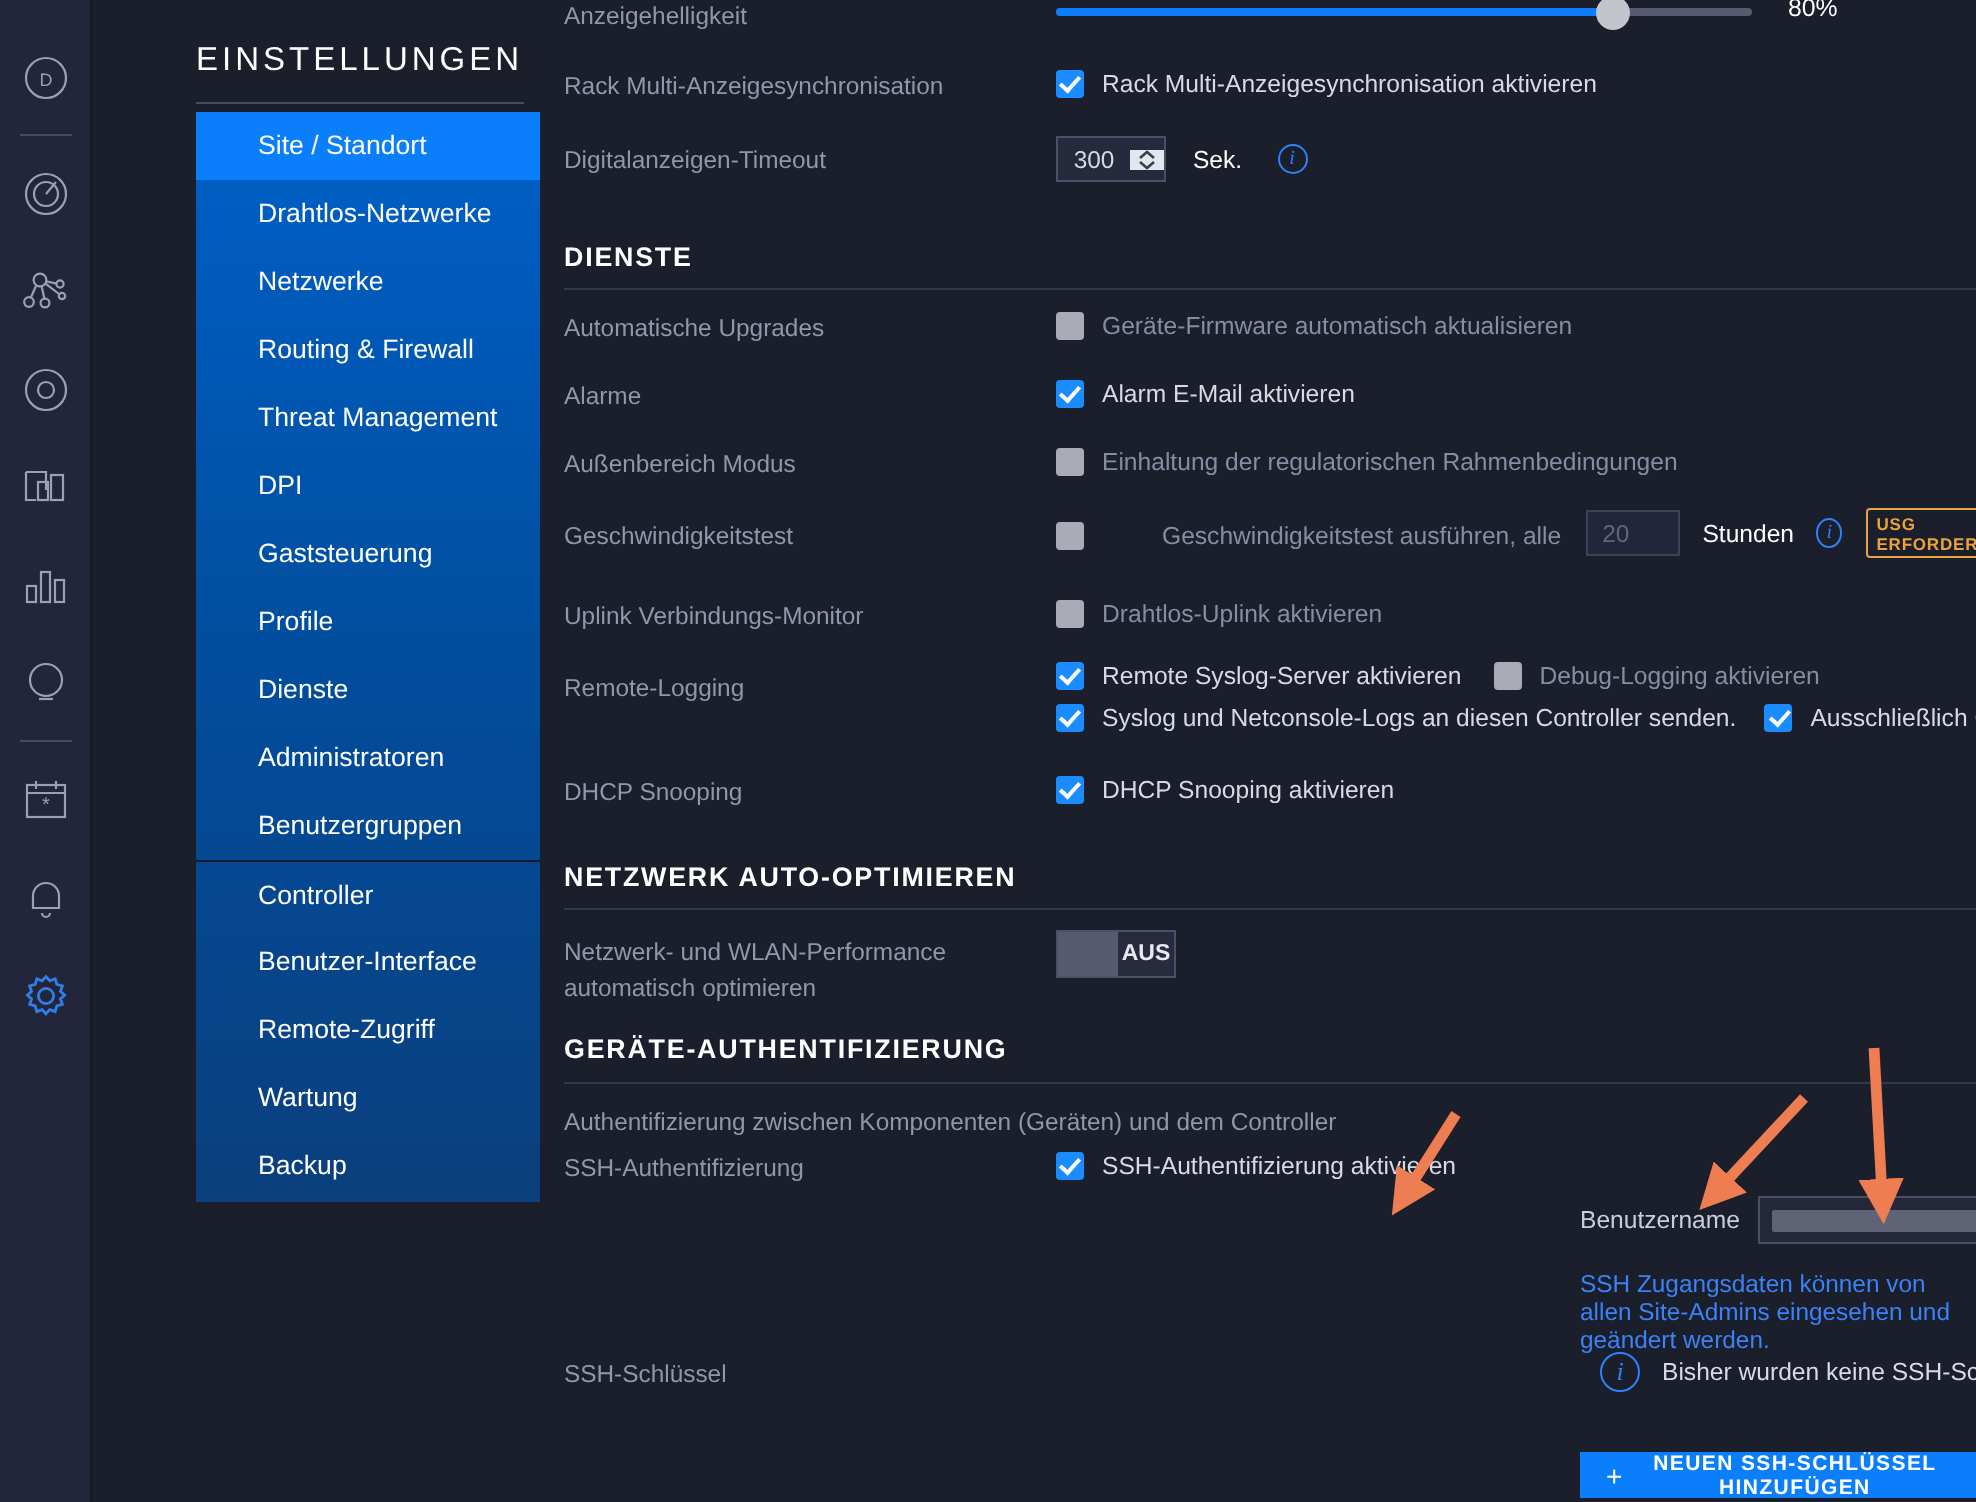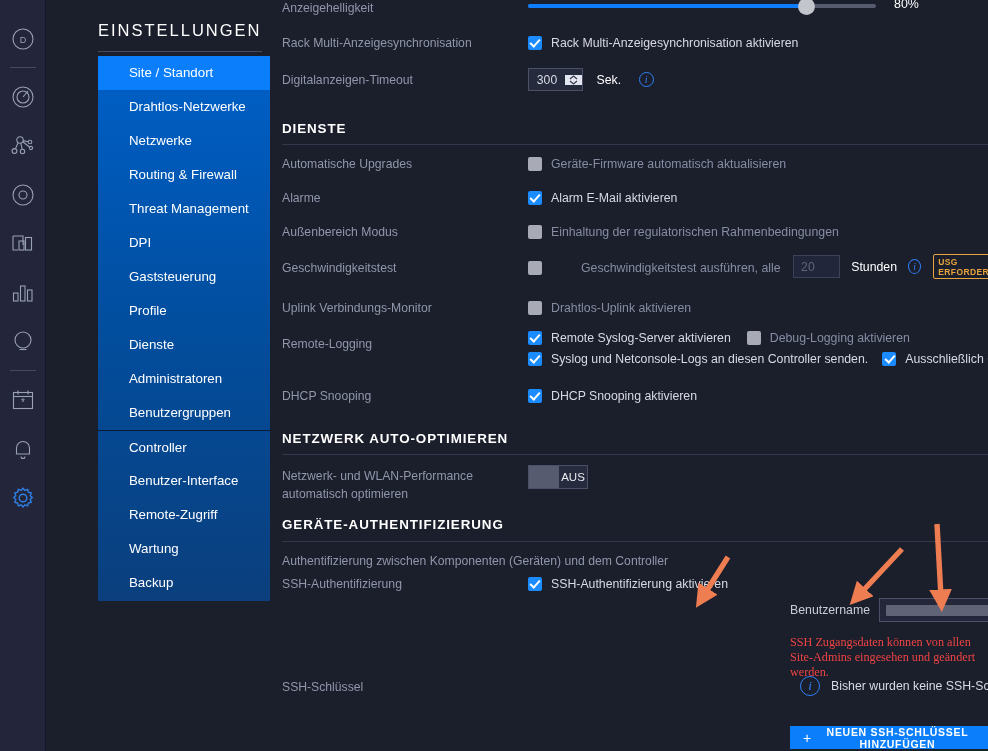--- a/index.html
+++ b/index.html
@@ -164,21 +164,21 @@
 
   
   .fieldlbl { color: #c9cdd9; font-size: 12.3px; }
   .field {
     display: inline-flex; align-items: center;
     border: 1px solid #4b5066; background: #232739;
     height: 24px; padding: 0 6px;
   }
   .redact { height: 11px; background: #5f6375; border-radius: 1px; }
 
-  .hint { color: #ef4444; font-size: 12.2px; font-family: Liberation Serif, serif; }
+  .hint { color: #3b82f6; font-size: 12.2px; }
 
   .primary-btn {
     display: inline-flex; align-items: center; gap: 8px;
     background: #0b7ffb; color: #fff; border: none;
     height: 23px; padding: 0 13px;
     font-size: 10.5px; font-weight: bold; letter-spacing: .7px;
     font-family: "Liberation Sans", sans-serif; cursor: pointer;
   }
   .plus { font-size: 14px; font-weight: normal; }
 
@@ -424,21 +424,21 @@
           </span>
       </div>
     </div>
 
     <div class="sec-title" style="top:431px;">NETZWERK AUTO-OPTIMIEREN</div>
     <div class="sec-rule" style="top:454px;"></div>
 
     <div class="row" style="top:468px;height:40px;">
       <div class="lbl" style="top:0px;">Netzwerk- und WLAN-Performance</div>
       <div class="lbl" style="top:18px;">automatisch optimieren</div>
-      <div class="ctl" style="top:-3px;">
+      <div class="ctl" style="top:-3px;font-weight:bold;">
         <span class="toggle">
           <span class="toggle-knob"></span>
           <span class="toggle-lbl">AUS</span>
         </span>
       </div>
     </div>
 
     <div class="sec-title" style="top:517px;">GERÄTE-AUTHENTIFIZIERUNG</div>
     <div class="sec-rule" style="top:541px;"></div>
 

